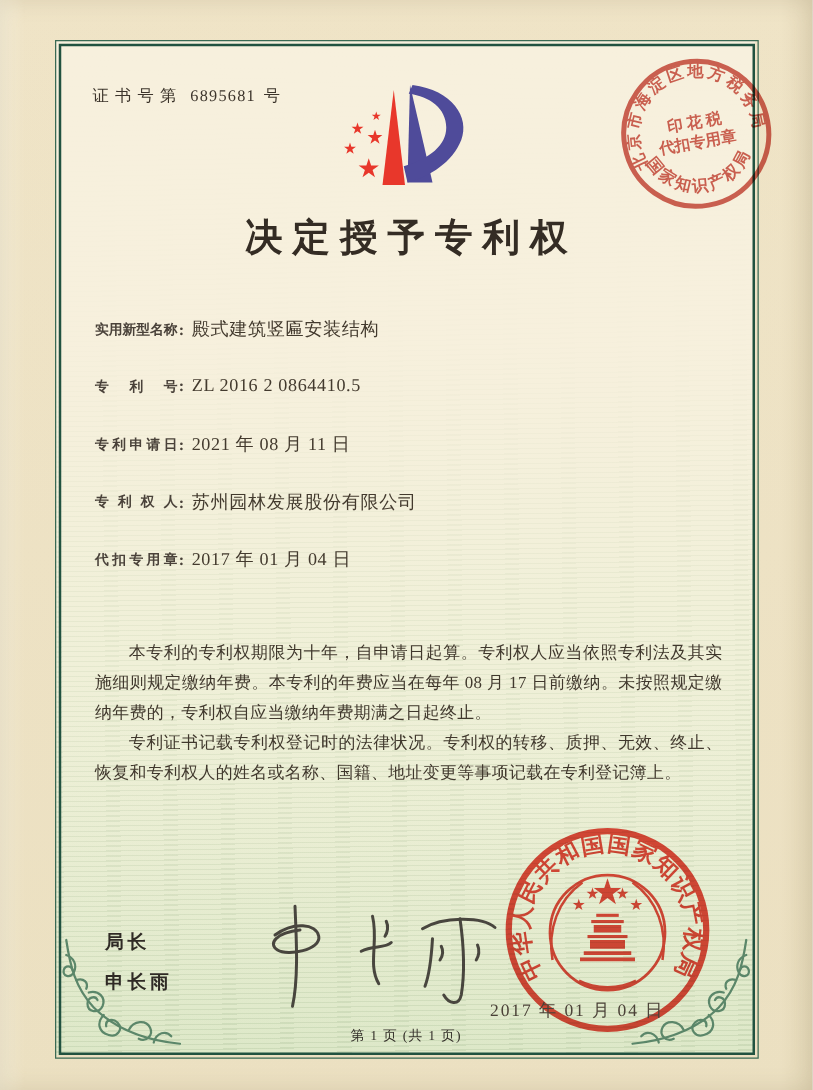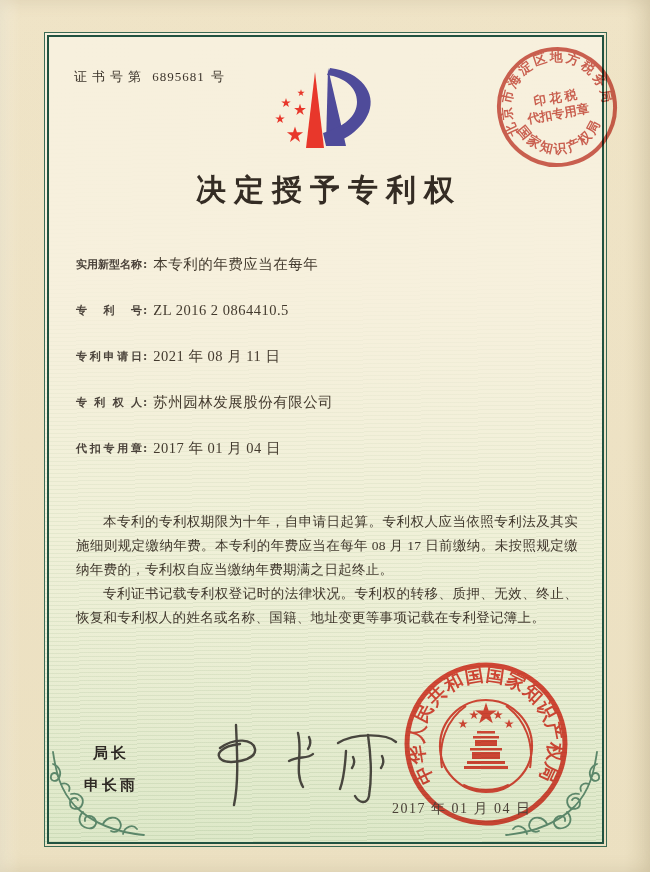--- a/index.html
+++ b/index.html
@@ -32,21 +32,21 @@
   .fields{position:absolute;left:76px;top:254px;width:500px;}
   .frow{height:20px;margin-bottom:26px;white-space:nowrap;}
   .flabel{display:inline-block;width:66px;font-family:"Liberation Sans","DejaVu Sans",sans-serif;
     font-size:11px;font-weight:bold;color:#4a423a;text-align:justify;text-align-last:justify;vertical-align:middle;}
   .fsep{font-size:13px;font-weight:bold;color:#4a423a;margin:0 2px 0 1px;vertical-align:middle;}
   .fvalue{font-size:14.5px;color:#433a2e;letter-spacing:.5px;vertical-align:middle;}
   .bodytext{position:absolute;left:76px;top:510px;width:502px;color:#40382d;}
   .bodytext p{margin:0;font-size:13.5px;line-height:24px;text-align:justify;text-indent:2em;letter-spacing:.3px;}
   .signer{position:absolute;left:84px;top:744px;font-size:15px;color:#2f2a25;letter-spacing:3px;font-weight:600;
     font-family:"Liberation Sans","DejaVu Sans",sans-serif;}
-  .signer div{margin-bottom:13px;text-align:center;}
+  .signer div{margin-bottom:13px;}
   .signature{position:absolute;left:190px;top:720px;width:215px;height:90px;}
   .seal{position:absolute;left:400px;top:658px;width:172px;height:172px;opacity:.92;mix-blend-mode:multiply;}
   .seal-date{position:absolute;left:392px;top:800px;font-size:14px;color:#4b4238;letter-spacing:1.5px;}
   .orn{position:absolute;top:750px;width:100px;height:92px;opacity:.9;}
   .orn-l{left:47px;}
   .orn-r{left:503px;transform:scaleX(-1);}
   .footer{position:absolute;left:0;top:821px;width:100%;text-align:center;font-size:11px;color:#332f29;letter-spacing:1px;}
   svg text{font-family:"Liberation Serif","DejaVu Serif",serif;}
 </style>
 </head>
@@ -100,21 +100,21 @@
       <text x="67" y="62" text-anchor="middle" font-size="12.5" font-weight="bold">印 花 税</text>
       <text x="67" y="78" text-anchor="middle" font-size="12.5" font-weight="bold">代扣专用章</text>
     </g>
   </svg>
 
   <div class="title">决定授予专利权</div>
 
   <div class="fields">
     <div class="frow">
       <span class="flabel">实用新型名称</span><span class="fsep">:</span>
-      <span class="fvalue">本专利的年费应当在每年</span>
+      <span class="fvalue">殿式建筑竖匾安装结构</span>
     </div>
     <div class="frow">
       <span class="flabel">专利号</span><span class="fsep">:</span>
       <span class="fvalue">ZL 2016 2 0864410.5</span>
     </div>
     <div class="frow">
       <span class="flabel">专利申请日</span><span class="fsep">:</span>
       <span class="fvalue">2021 年 08 月 11 日</span>
     </div>
     <div class="frow">
@@ -202,14 +202,15 @@
       <path d="M6,2 C9,22 13,40 28,56 C44,72 66,82 97,85"></path>
       <path d="M6,14 C12,16 15,22 12,28 C9,33 3,31 4,26 C5,22 10,22 11,26"></path>
       <path d="M24,44 C32,42 38,48 35,55 C32,61 23,60 23,53 C23,48 29,46 31,50"></path>
       <path d="M36,62 C30,68 32,76 40,78 C47,80 52,73 47,68 C43,64 37,66 38,71"></path>
       <path d="M56,74 C60,66 70,66 73,72 C76,78 70,84 64,81"></path>
       <path d="M76,84 C78,76 86,74 90,79"></path>
       <path d="M14,34 C20,32 24,36 22,41"></path>
     </g>
   </svg>
 
+  <div class="footer">第 1 页 (共 1 页)</div>
 
 </div>
 
 </body></html>

